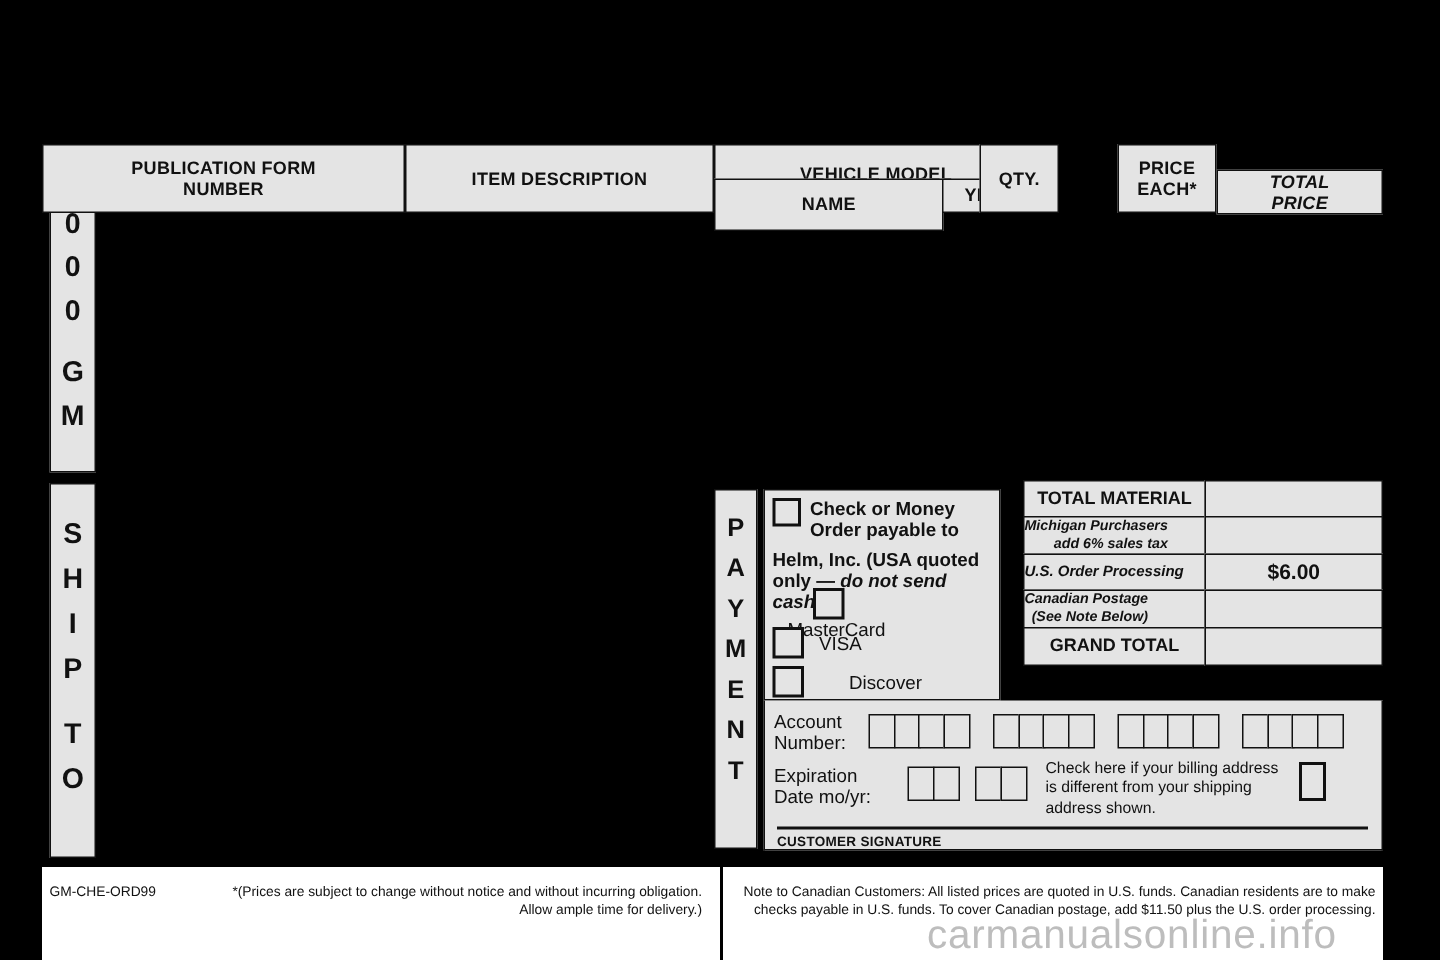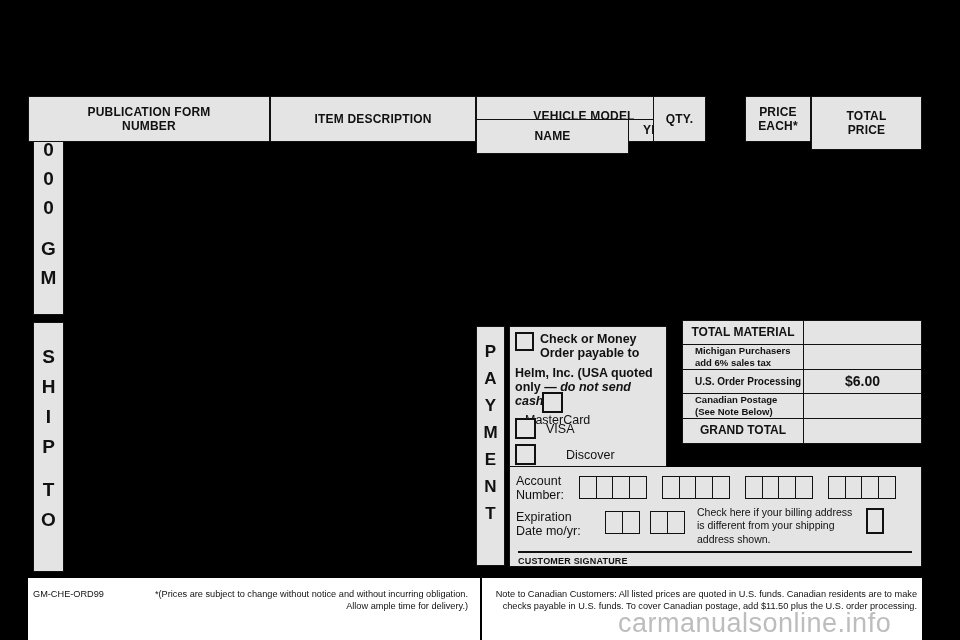--- a/index.html
+++ b/index.html
@@ -38,22 +38,23 @@
     align-items: center;
     justify-content: center;
     text-align: center;
     font-weight: bold;
     font-size: 11.5px;
     line-height: 1.15;
     color: #111;
   }
   .cellbox.left {
     justify-content: flex-start;
-    text-align: left;
-    padding-left: 12px;
+    text-align: right;
+    padding-left: 0;
+    font-style: italic;
   }
   
   .vstrip {
     position: absolute;
     background: #e4e4e4;
     border: 1.5px solid #111;
     box-sizing: border-box;
     display: flex;
     flex-direction: column;
     align-items: center;
@@ -202,21 +203,21 @@
 
     <div class="hdr" style="left:448px; top:23px; width:153px; height:35px;">NAME</div>
 
     <div class="hdr" style="left:600px; top:23px; width:64px; height:23px;">YEAR</div>
 
     <div class="hdr" style="left:625px; top:0px; width:53px; height:46px;">QTY.</div>
 
     <div class="hdr" style="left:717px; top:0px; width:66px; height:46px; white-space:pre-line;">PRICE
 EACH*</div>
 
-    <div class="hdr" style="left:783px; top:0px; width:111px; height:54px; white-space:pre-line;">TOTAL
+    <div class="hdr" style="left:783px; top:17px; width:111px; height:30px; white-space:pre-line;font-style:italic;">TOTAL
 PRICE</div>
   </div>
 
   <div class="vstrip" id="payment-strip" style="left:476px; top:326px; width:29px; height:240px; padding-top:16px; font-size:17px;">
     <span style="margin-bottom:10px;">P</span>
     <span style="margin-bottom:10px;">A</span>
     <span style="margin-bottom:10px;">Y</span>
     <span style="margin-bottom:10px;">M</span>
     <span style="margin-bottom:10px;">E</span>
     <span style="margin-bottom:10px;">N</span>

